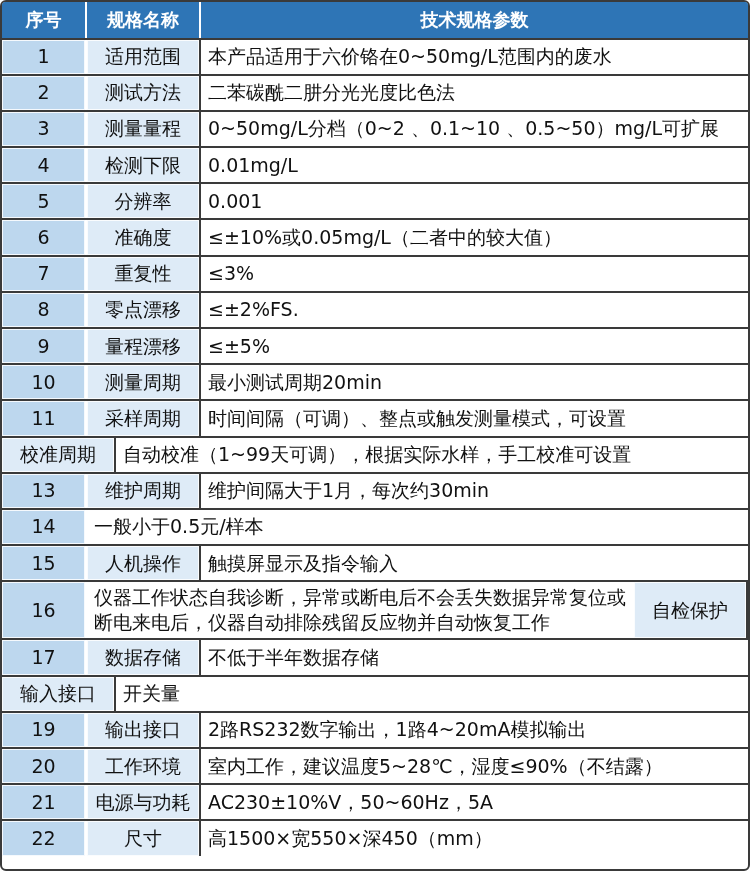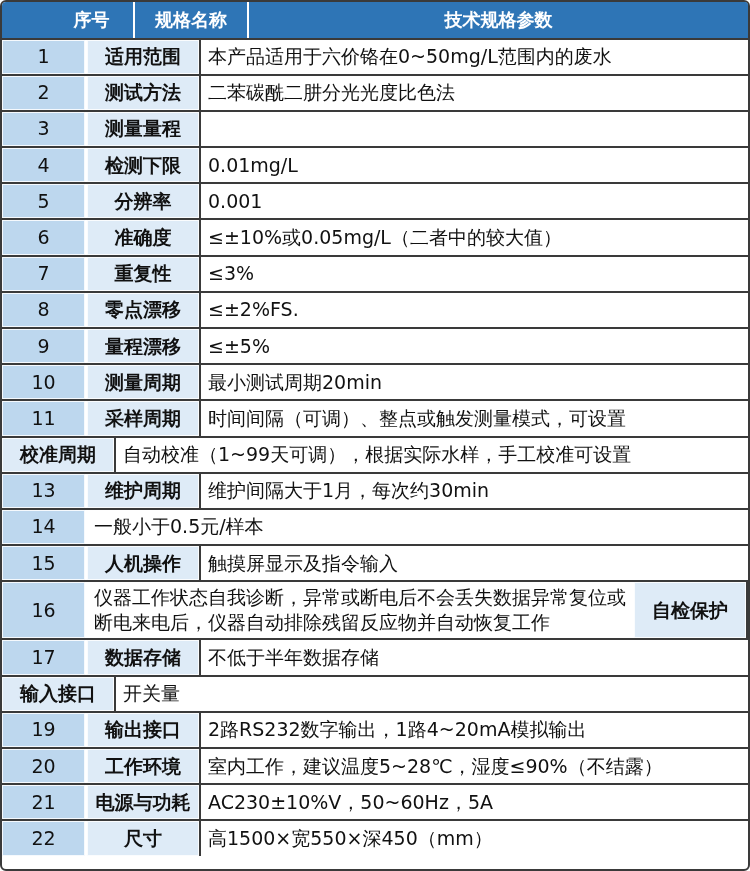--- a/index.html
+++ b/index.html
@@ -56,40 +56,39 @@
     text-align:center;
   }
   .c-name{
     flex:0 0 114px;
     justify-content:center;
     background:var(--col-name-bg);
     border-right:2px solid var(--row-border);
     box-shadow:inset 0 0 0 1px rgba(255,255,255,.85);
     text-align:center;
     padding:1px 2px;
-    font-weight:bold;
   }
   .c-value{
     flex:1 1 auto;
     background:var(--col-value-bg);
     padding:3px 6px 3px 7px;
     justify-content:flex-start;
     text-align:left;
   }
   .row.header .cell{
     background:var(--header-bg);
     color:var(--header-text);
     font-weight:bold;
     font-size:18px;
     box-shadow:none;
     justify-content:center;
     text-align:center;
     padding:0;
   }
-  .row.header .c-no{border-right:2px solid var(--inner-white);margin-left:48px;}
+  .row.header .c-no{border-right:2px solid var(--inner-white);}
   .row.header .c-name{border-right:2px solid var(--inner-white);}
 </style>
 </head>
 <body>
 
 <div class="spec-table">
   <div class="row header">
     <div class="cell c-no">序号</div>
     <div class="cell c-name">规格名称</div>
     <div class="cell c-value">技术规格参数</div>
@@ -103,20 +102,21 @@
 
   <div class="row">
     <div class="cell c-no">2</div>
     <div class="cell c-name">测试方法</div>
     <div class="cell c-value">二苯碳酰二肼分光光度比色法</div>
   </div>
 
   <div class="row">
     <div class="cell c-no">3</div>
     <div class="cell c-name">测量量程</div>
+    <div class="cell c-value">0~50mg/L分档（0~2 、0.1~10 、0.5~50）mg/L可扩展</div>
   </div>
 
   <div class="row">
     <div class="cell c-no">4</div>
     <div class="cell c-name">检测下限</div>
     <div class="cell c-value">0.01mg/L</div>
   </div>
 
   <div class="row">
     <div class="cell c-no">5</div>

